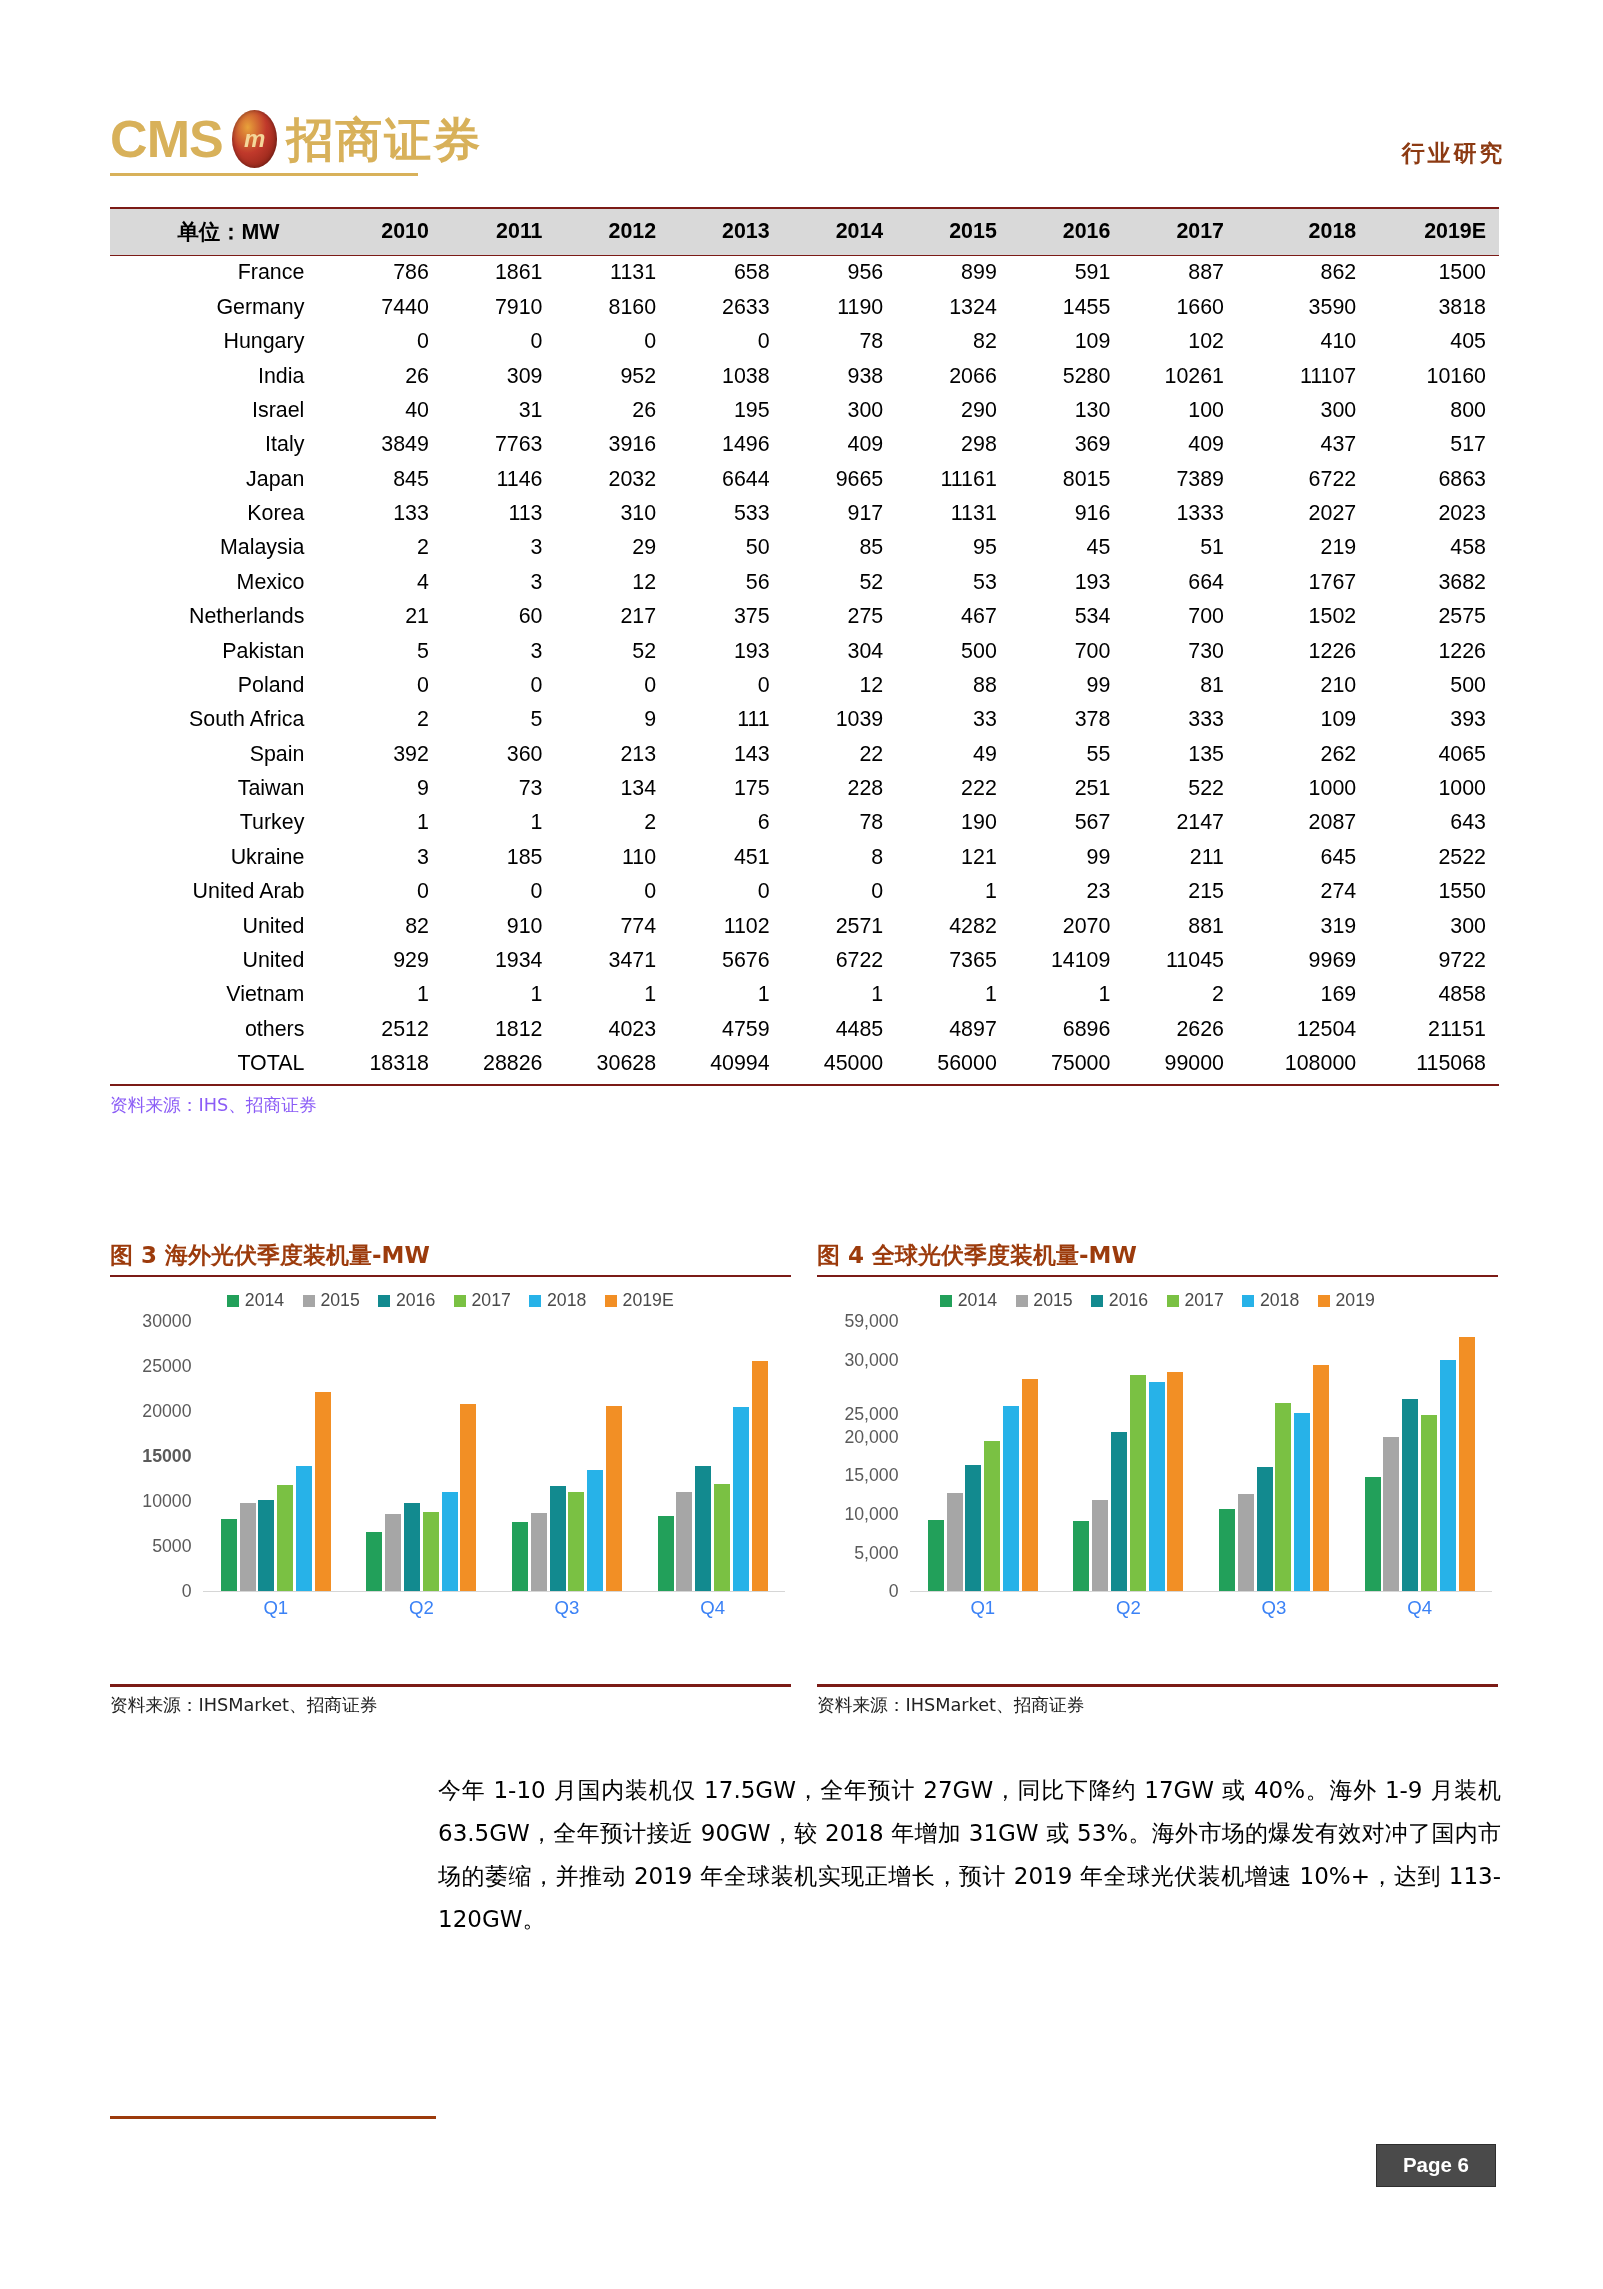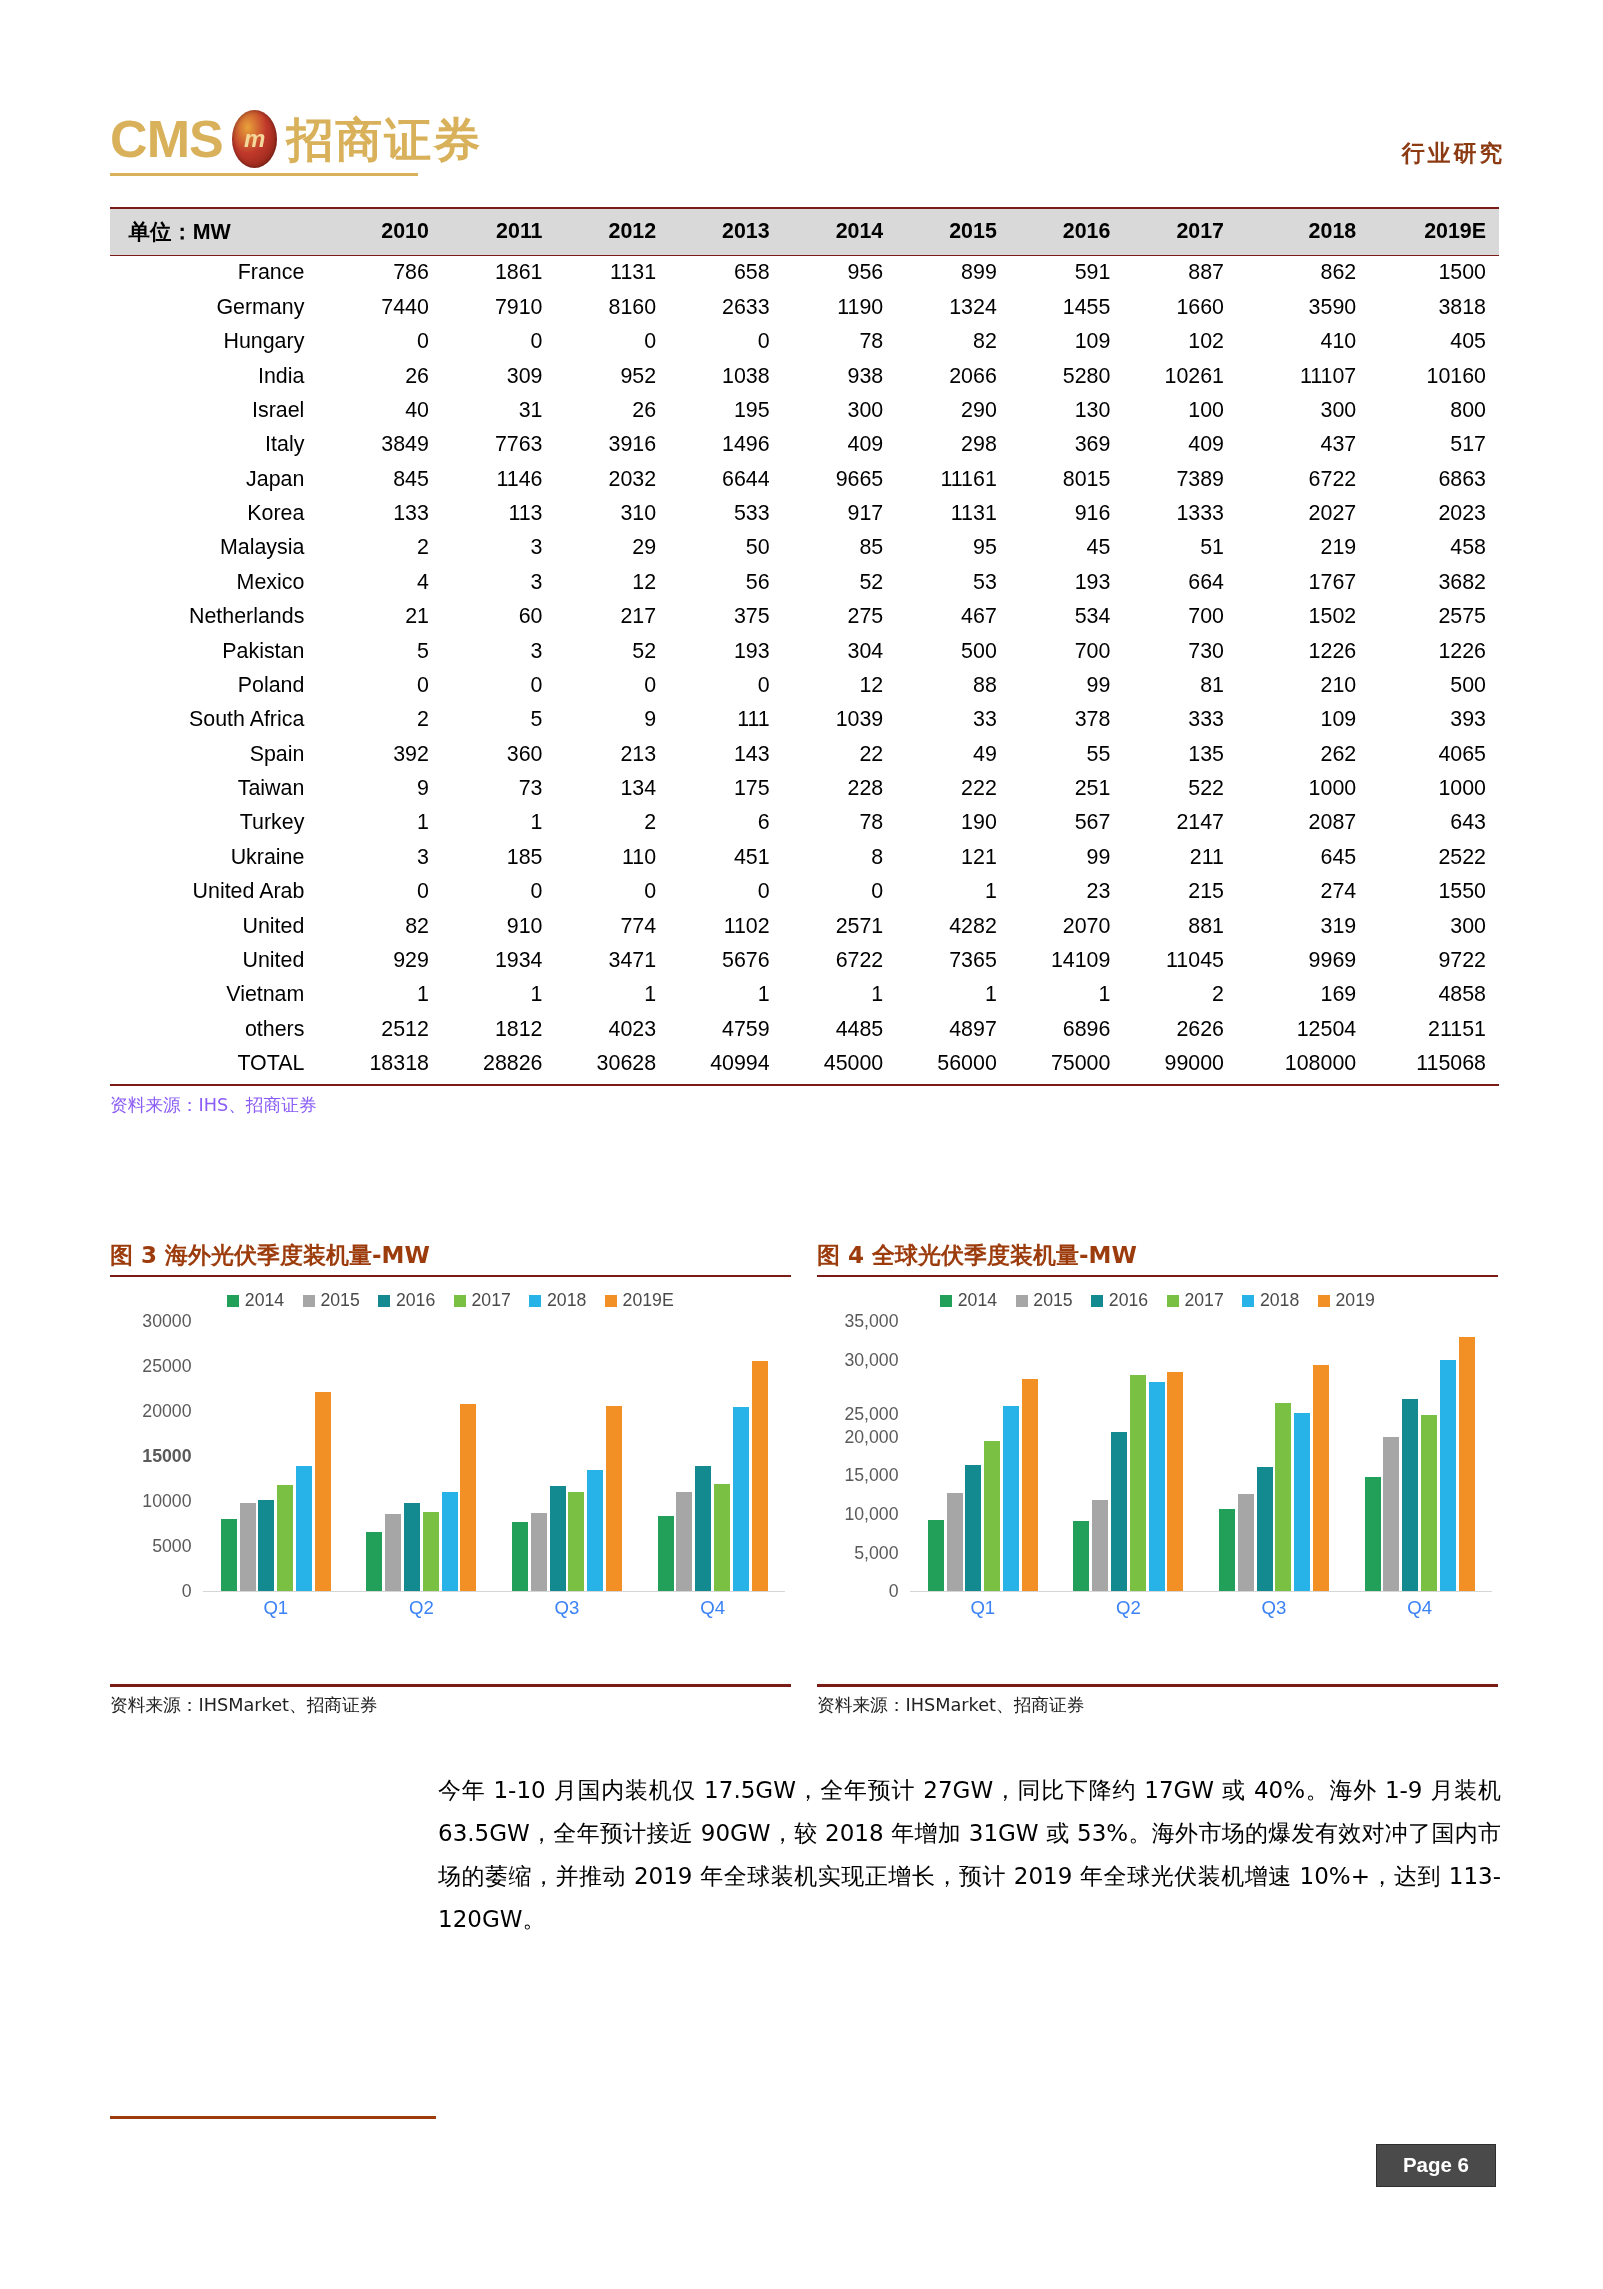--- a/index.html
+++ b/index.html
@@ -62,21 +62,21 @@
   table.data thead th{
     background:#d9d9d9;
     font-weight:bold;
     padding:8.4px 13px 8.4px 0;
     text-align:right;
     border-top:2.8px solid #7b1b16;
     border-bottom:1.9px solid #7b1b16;
     white-space:nowrap;
   }
   table.data thead th.unit{
-    text-align:left;padding-left:18.6px;padding-right:0;
+    text-align:center;padding-left:18.6px;padding-right:0;
   }
   table.data tbody td{
     padding:4.7px 13px 4.7px 0;
     text-align:right;
     white-space:nowrap;
   }
   table.data tbody td.country{
     text-align:right;padding-right:24px;
   }
   table.data tbody tr.total td{
@@ -629,21 +629,21 @@
           </div>
           <div class="plot">
             <div class="yaxis">
               <div class="ytick" style="top: 270px;">0</div>
               <div class="ytick" style="top: 232px;">5,000</div>
               <div class="ytick" style="top: 193px;">10,000</div>
               <div class="ytick" style="top: 154px;">15,000</div>
               <div class="ytick" style="top: 116px;">20,000</div>
               <div class="ytick" style="top: 93px;">25,000</div>
               <div class="ytick" style="top: 39px;">30,000</div>
-              <div class="ytick" style="top: 0px;">35,000</div>
+              <div class="ytick" style="top: 0px;">59,000</div>
             </div>
             <div class="bars-area">
               <div class="group">
                 <div class="bar" style="height: 71px; background: rgb(34, 160, 90);"></div>
                 <div class="bar" style="height: 98px; background: rgb(166, 166, 166);"></div>
                 <div class="bar" style="height: 126px; background: rgb(18, 138, 143);"></div>
                 <div class="bar" style="height: 150px; background: rgb(122, 193, 67);"></div>
                 <div class="bar" style="height: 185px; background: rgb(39, 178, 232);"></div>
                 <div class="bar" style="height: 212px; background: rgb(242, 143, 37);"></div>
               </div>

